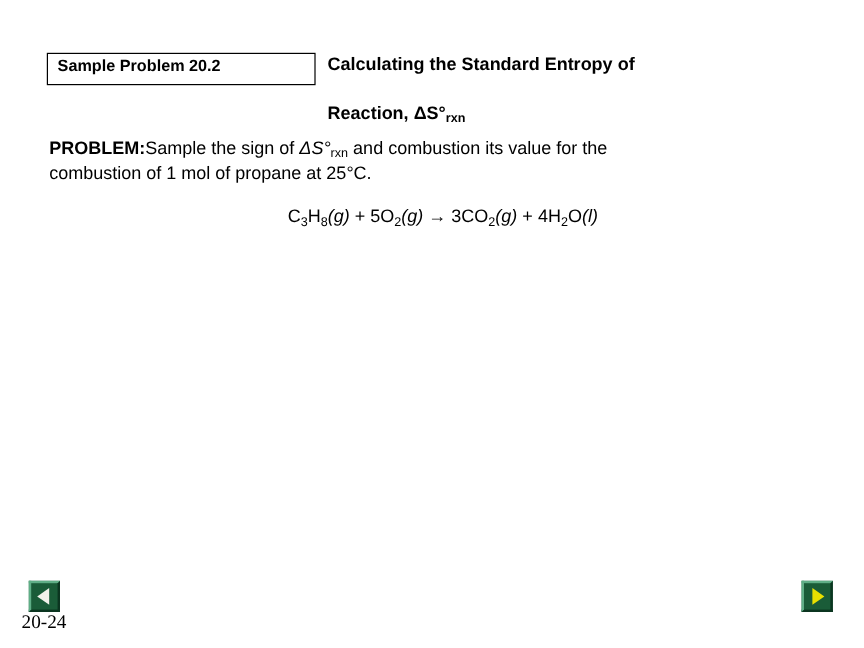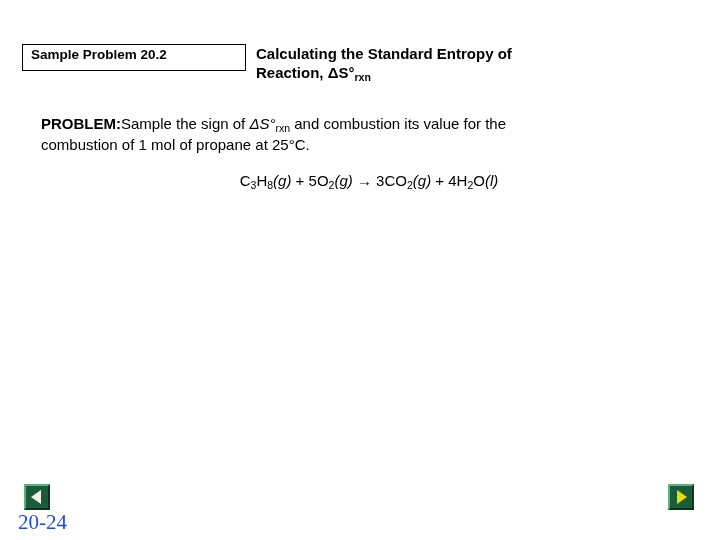--- a/index.html
+++ b/index.html
@@ -18,21 +18,21 @@
   .slide {
     position: absolute;
     left: 0; top: 0;
     width: 720px;
     height: 540px;
   }
 
   
   .title-row {
     position: absolute;
-    left: 22px;
+    left: 39px;
     top: 44px;
     width: 660px;
   }
   .sp-box {
     display: inline-block;
     border: 1px solid #000000;
     padding: 3px 8px 4px 8px;
     font-size: 13.5px;
     font-weight: bold;
     line-height: 1.1;
@@ -43,21 +43,21 @@
   }
   .title-text {
     display: inline-block;
     margin-left: 10px;
     vertical-align: top;
     font-size: 15px;
     font-weight: bold;
     line-height: 1.28;
     width: 380px;
   }
-  .title-line2 { display: block; }
+  .title-line2 { display: block; margin-top: 22px; }
 
   
   .problem {
     position: absolute;
     left: 41px;
     top: 113px;
     width: 640px;
     font-size: 15px;
     line-height: 1.42;
   }
@@ -92,23 +92,23 @@
     vertical-align: baseline;
     position: relative;
     top: 0.28em;
   }
 
   
   .page-number {
     position: absolute;
     left: 18px;
     top: 510px;
-    font-size: 21px;
+    font-size: 16px;
     font-family: "Liberation Serif", serif;
-    color: #1d4ed8;
+    color: #000000;
   }
   .nav-btn {
     position: absolute;
     width: 26px;
     height: 26px;
     background: #1a5c38;
     border-top: 2px solid #5fae86;
     border-left: 2px solid #5fae86;
     border-right: 2px solid #0b3520;
     border-bottom: 2px solid #0b3520;

